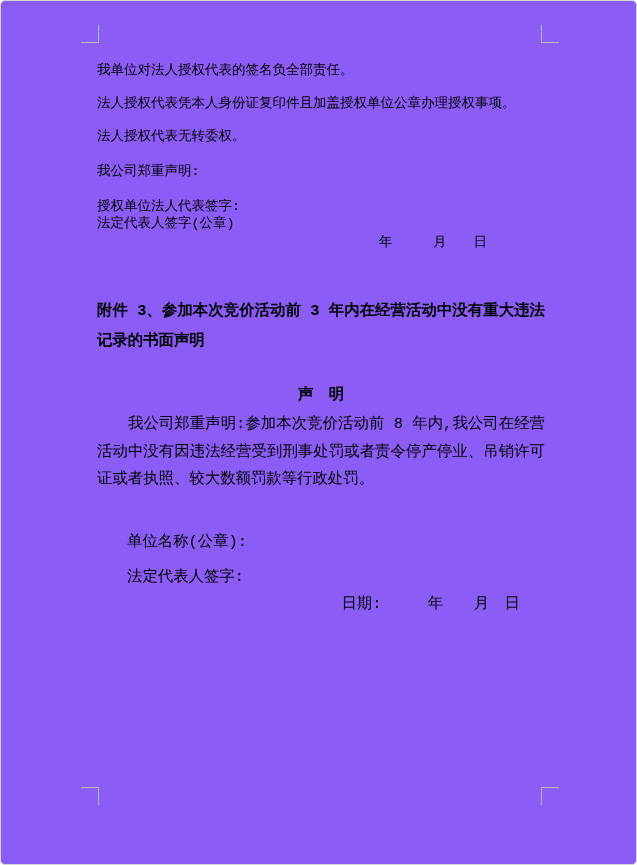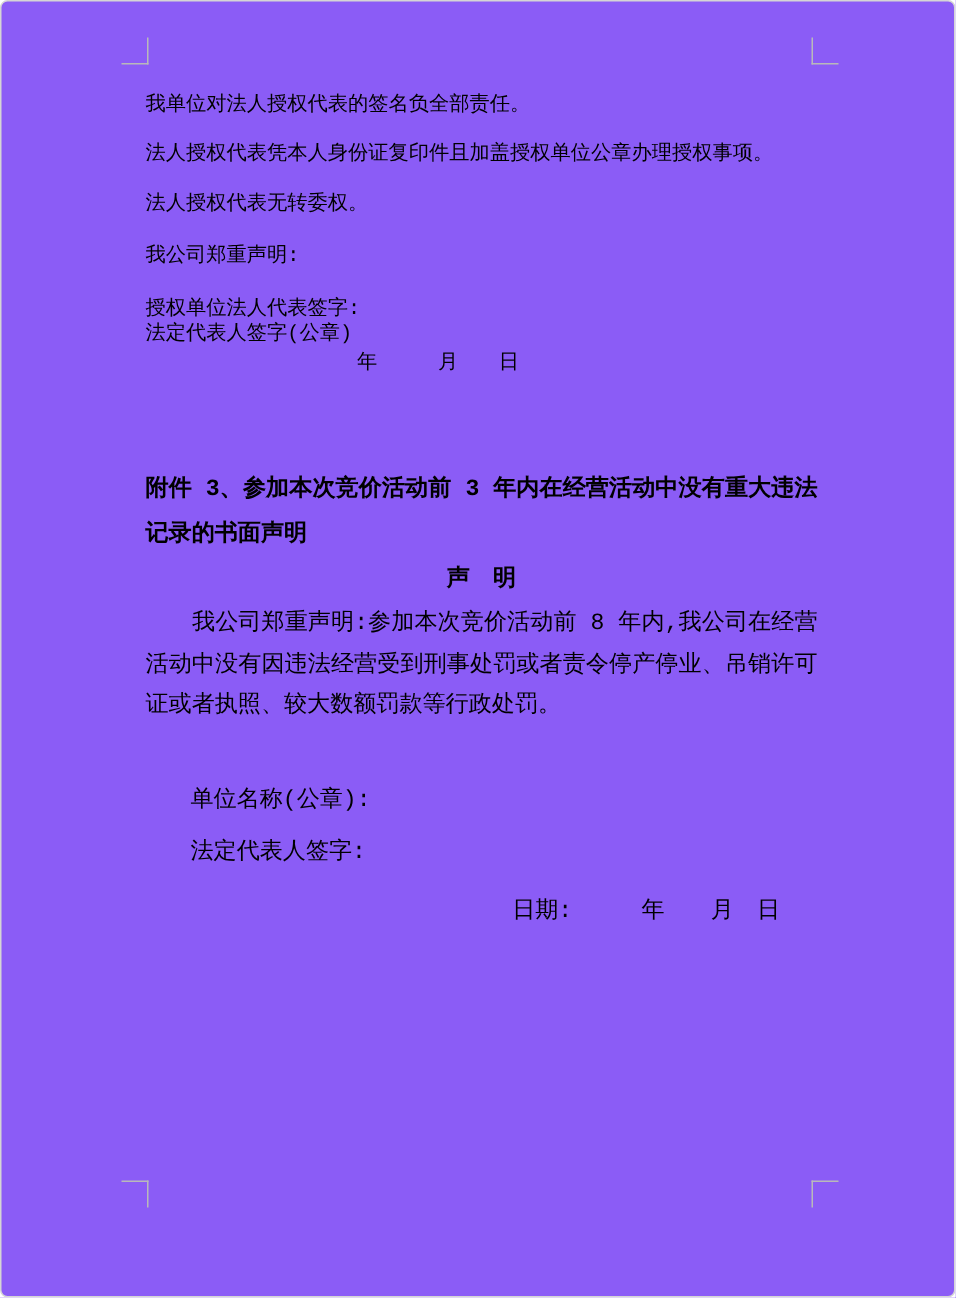--- a/index.html
+++ b/index.html
@@ -38,45 +38,46 @@
   }
   .s1 {
     font-size: 13.5px;
     line-height: 17px;
   }
   .s1 .b1 { margin-top: 20px; }
   .s1 .b2 { margin-top: 16px; }
   .s1 .b3 { margin-top: 16px; }
   .s1 .b4 { margin-top: 18px; }
   .s1 .b5 { margin-top: 18px; }
-  .s1 .date-line { margin-top: 2px; text-align: center; padding-right: 58px; }
+  .s1 .date-line { margin-top: 2px; text-align: right; padding-right: 58px; }
 
   .s2 { font-size: 15.4px; }
   .s2 .heading {
-    margin-top: 60px;
+    margin-top: 45px;
     line-height: 30px;
     font-weight: bold;
     text-align: justify;
     text-justify: inter-ideograph;
   }
   .s2 .decl-title {
+    margin-top: 24px;
     line-height: 30px;
     font-weight: bold;
     text-align: center;
   }
   .s2 .body-para {
     margin-top: 1px;
     line-height: 27.5px;
     text-indent: 31px;
     text-align: justify;
     text-justify: inter-ideograph;
   }
   .s2 .company-line { margin-top: 40px; padding-left: 30px; line-height: 17px; }
   .s2 .sign-line    { margin-top: 18px; padding-left: 30px; line-height: 17px; }
-  .s2 .date-line    { margin-top: 22px; line-height: 17px; text-align: right; padding-right: 25px; }
+  .s2 .date-line    { margin-top: 10px; line-height: 17px; text-align: right; padding-right: 25px; }
 </style>
 </head>
 <body>
 
 <div class="page">
 
   <div class="crop tl"></div>
   <div class="crop tr"></div>
   <div class="crop bl"></div>
   <div class="crop br"></div>

